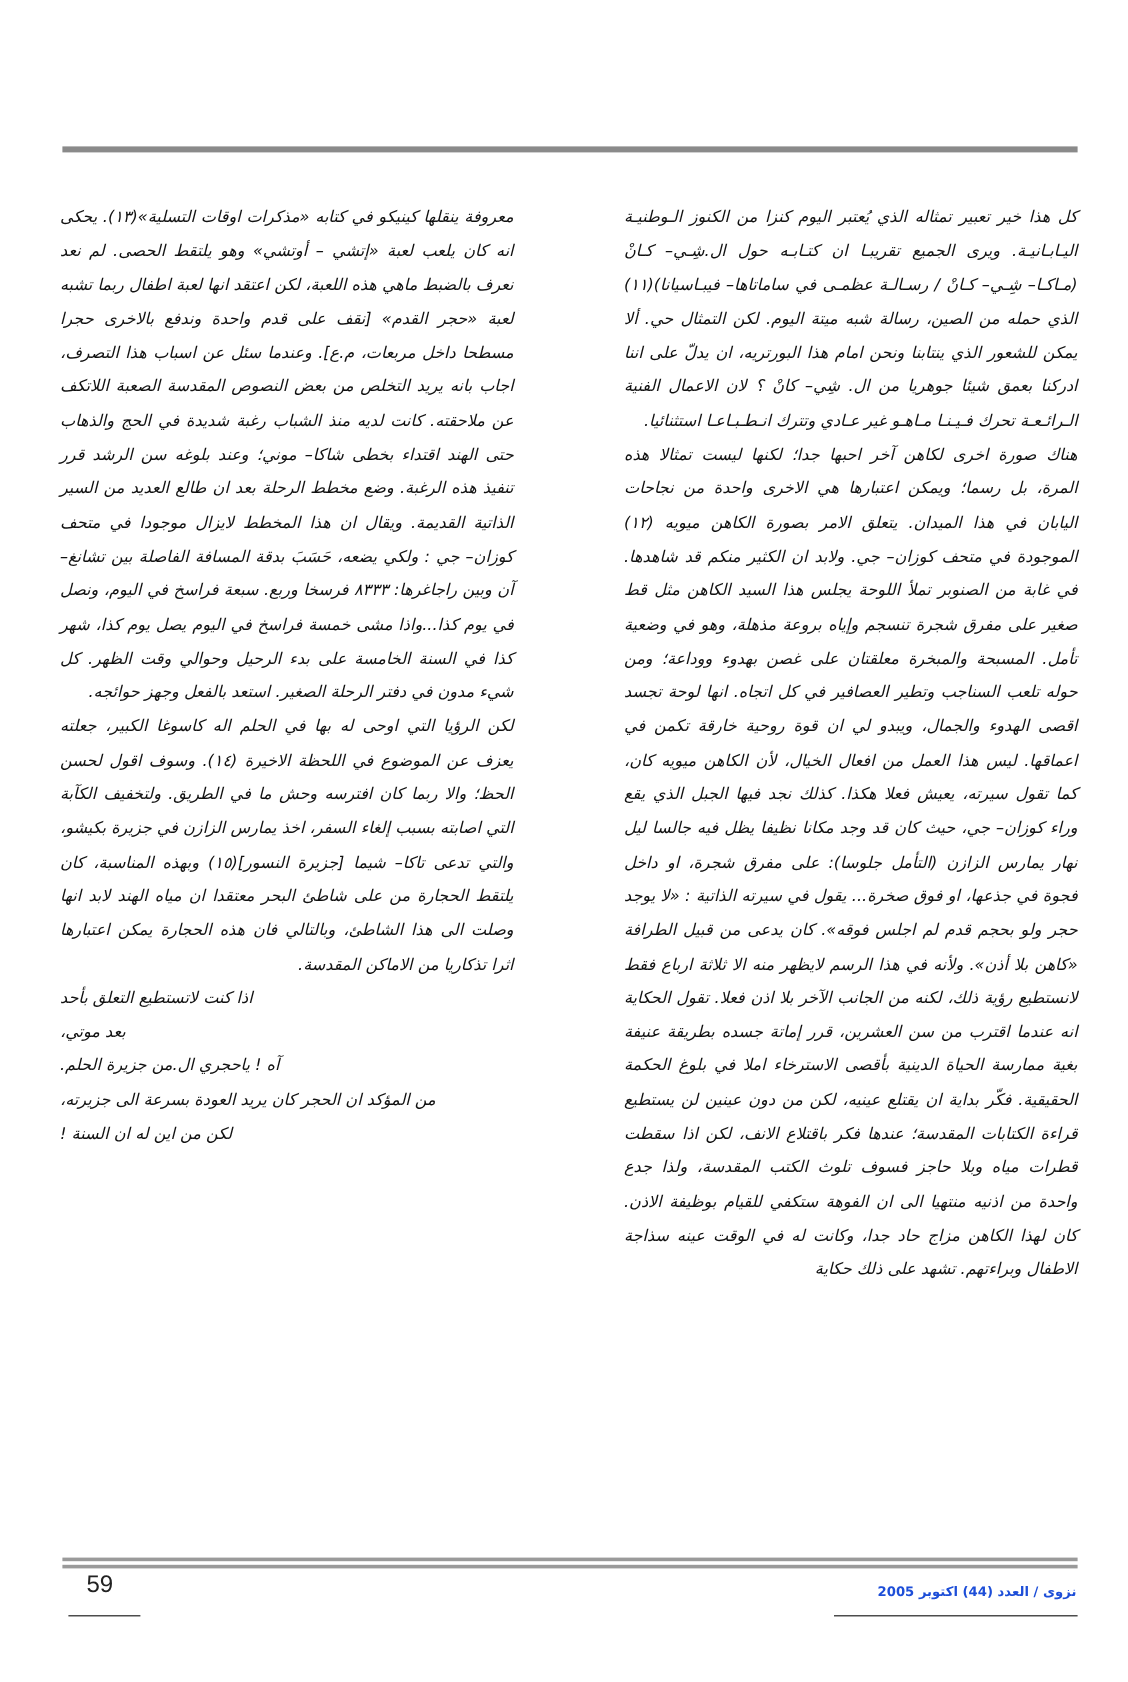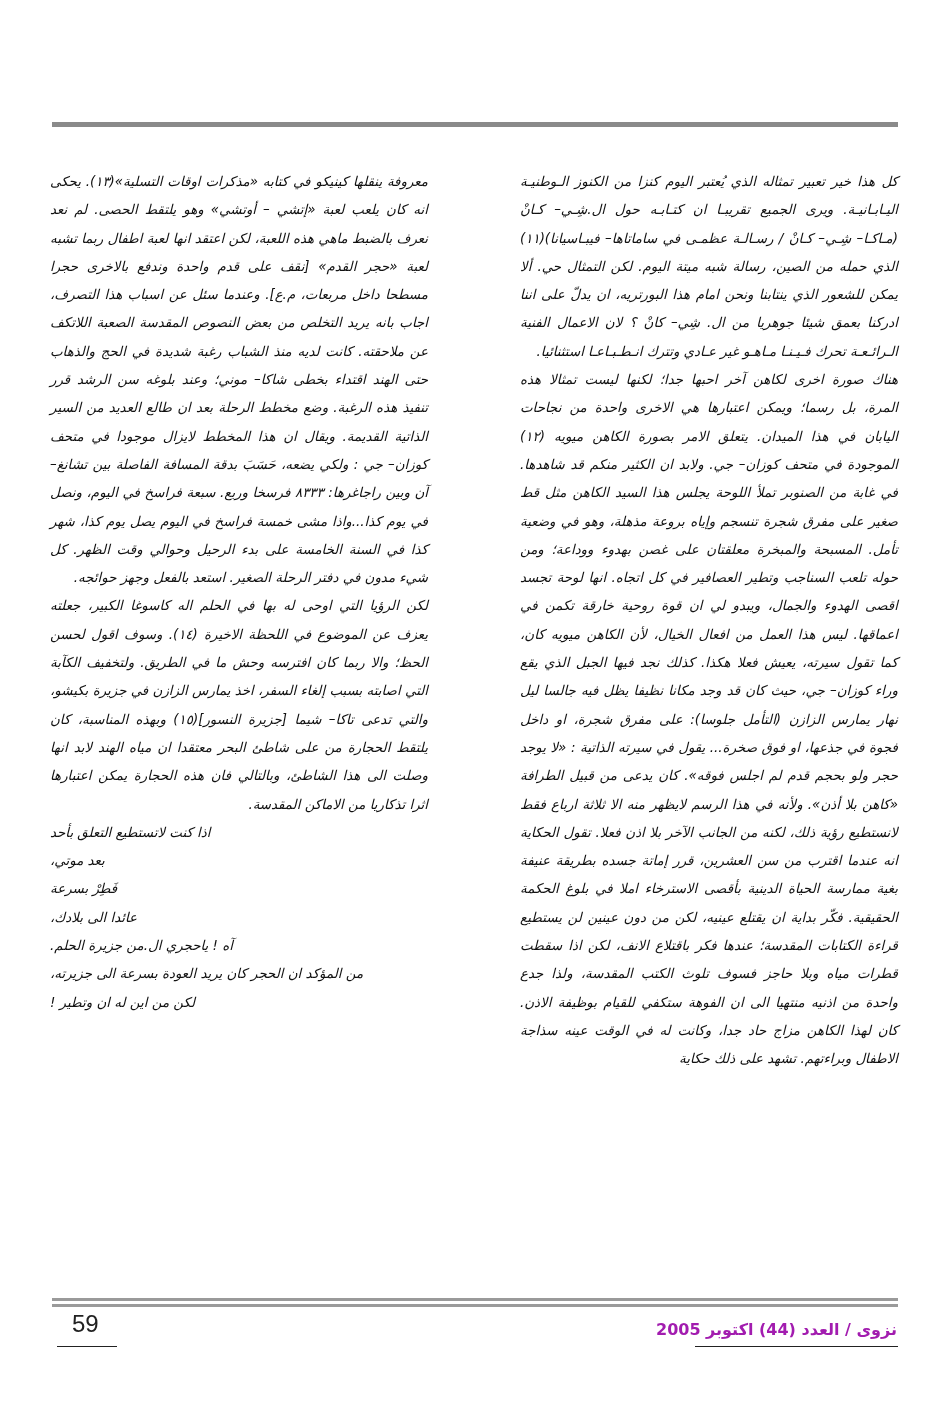--- a/index.html
+++ b/index.html
@@ -8,46 +8,44 @@
   .top-rule { position: absolute; left: 52px; width: 846px; top: 122px; height: 5px; background: #8a8a8a; }
   .column { position: absolute; top: 168px; width: 378px; direction: rtl; text-align: justify;
             font-size: 13.4px; line-height: 28.3px; font-style: italic; }
   .column p { margin: 0; text-align-last: right; }
   .col-right { left: 520px; }
   .col-left { left: 50px; }
   .verse { margin: 0; text-align: left; }
   .footer-rule-a { position: absolute; left: 52px; width: 846px; top: 1298px; height: 3px; background: #9a9a9a; }
   .footer-rule-b { position: absolute; left: 52px; width: 846px; top: 1304px; height: 3px; background: #9a9a9a; }
   .page-number { position: absolute; left: 72px; top: 1310px; font-family: "Liberation Sans", sans-serif;
-                 font-size: 24px; color: #222; }
+                 font-size: 20px; color: #222; }
   .page-number-line { position: absolute; left: 57px; width: 60px; top: 1346px; height: 1px; background: #222; }
   .issue-info { position: absolute; right: 43px; top: 1320px; direction: rtl; font-family: "DejaVu Sans", sans-serif;
-                font-weight: bold; font-size: 16px; color: #a21caf; }
+                font-weight: bold; font-size: 11px; color: #1d4ed8; }
   .issue-line { position: absolute; left: 695px; width: 203px; top: 1346px; height: 1px; background: #222; }
 </style>
 </head>
 <body>
 
 <div class="top-rule"></div>
 
 <div class="column col-right">
   <p>كل هذا خير تعبير تمثاله الذي يُعتبر اليوم كنزا من الكنوز الـوطنيـة اليـابـانيـة. ويرى الجميع تقريبـا ان كتـابـه حول ال.شِـي– كـانْ (مـاكـا– شِـي– كـانْ / رسـالـة عظمـى في ساماتاها– فيبـاسيانا)(١١) الذي حمله من الصين، رسالة شبه ميتة اليوم. لكن التمثال حي. ألا يمكن للشعور الذي ينتابنا ونحن امام هذا البورتريه، ان يدلّ على اننا ادركنا بعمق شيئا جوهريا من ال. شِي– كانْ ؟ لان الاعمال الفنية الـرائـعـة تحرك فـيـنـا مـاهـو غير عـادي وتترك انـطـبـاعـا استثنائيا.</p>
   <p>هناك صورة اخرى لكاهن آخر احبها جدا؛ لكنها ليست تمثالا هذه المرة، بل رسما؛ ويمكن اعتبارها هي الاخرى واحدة من نجاحات اليابان في هذا الميدان. يتعلق الامر بصورة الكاهن ميويه (١٢) الموجودة في متحف كوزان– جي. ولابد ان الكثير منكم قد شاهدها. في غابة من الصنوبر تملأ اللوحة يجلس هذا السيد الكاهن مثل قط صغير على مفرق شجرة تنسجم وإياه بروعة مذهلة، وهو في وضعية تأمل. المسبحة والمبخرة معلقتان على غصن بهدوء ووداعة؛ ومن حوله تلعب السناجب وتطير العصافير في كل اتجاه. انها لوحة تجسد اقصى الهدوء والجمال، ويبدو لي ان قوة روحية خارقة تكمن في اعماقها. ليس هذا العمل من افعال الخيال، لأن الكاهن ميويه كان، كما تقول سيرته، يعيش فعلا هكذا. كذلك نجد فيها الجبل الذي يقع وراء كوزان– جي، حيث كان قد وجد مكانا نظيفا يظل فيه جالسا ليل نهار يمارس الزازن (التأمل جلوسا): على مفرق شجرة، او داخل فجوة في جذعها، او فوق صخرة... يقول في سيرته الذاتية : «لا يوجد حجر ولو بحجم قدم لم اجلس فوقه». كان يدعى من قبيل الطرافة «كاهن بلا أذن». ولأنه في هذا الرسم لايظهر منه الا ثلاثة ارباع فقط لانستطيع رؤية ذلك، لكنه من الجانب الآخر بلا اذن فعلا. تقول الحكاية انه عندما اقترب من سن العشرين، قرر إماتة جسده بطريقة عنيفة بغية ممارسة الحياة الدينية بأقصى الاسترخاء املا في بلوغ الحكمة الحقيقية. فكّر بداية ان يقتلع عينيه، لكن من دون عينين لن يستطيع قراءة الكتابات المقدسة؛ عندها فكر باقتلاع الانف، لكن اذا سقطت قطرات مياه وبلا حاجز فسوف تلوث الكتب المقدسة، ولذا جدع واحدة من اذنيه منتهيا الى ان الفوهة ستكفي للقيام بوظيفة الاذن. كان لهذا الكاهن مزاج حاد جدا، وكانت له في الوقت عينه سذاجة الاطفال وبراءتهم. تشهد على ذلك حكاية</p>
 </div>
 
 <div class="column col-left">
   <p>معروفة ينقلها كينيكو في كتابه «مذكرات اوقات التسلية»(١٣). يحكى انه كان يلعب لعبة «إتشي – أوتشي» وهو يلتقط الحصى. لم نعد نعرف بالضبط ماهي هذه اللعبة، لكن اعتقد انها لعبة اطفال ربما تشبه لعبة «حجر القدم» [نقف على قدم واحدة وندفع بالاخرى حجرا مسطحا داخل مربعات، م.ع]. وعندما سئل عن اسباب هذا التصرف، اجاب بانه يريد التخلص من بعض النصوص المقدسة الصعبة اللاتكف عن ملاحقته. كانت لديه منذ الشباب رغبة شديدة في الحج والذهاب حتى الهند اقتداء بخطى شاكا– موني؛ وعند بلوغه سن الرشد قرر تنفيذ هذه الرغبة. وضع مخطط الرحلة بعد ان طالع العديد من السير الذاتية القديمة. ويقال ان هذا المخطط لايزال موجودا في متحف كوزان– جي : ولكي يضعه، حَسَبَ بدقة المسافة الفاصلة بين تشانغ– آن وبين راجاغرها: ٨٣٣٣ فرسخا وربع. سبعة فراسخ في اليوم، ونصل في يوم كذا...واذا مشى خمسة فراسخ في اليوم يصل يوم كذا، شهر كذا في السنة الخامسة على بدء الرحيل وحوالي وقت الظهر. كل شيء مدون في دفتر الرحلة الصغير. استعد بالفعل وجهز حوائجه.</p>
   <p>لكن الرؤيا التي اوحى له بها في الحلم اله كاسوغا الكبير، جعلته يعزف عن الموضوع في اللحظة الاخيرة (١٤). وسوف اقول لحسن الحظ؛ والا ربما كان افترسه وحش ما في الطريق. ولتخفيف الكآبة التي اصابته بسبب إلغاء السفر، اخذ يمارس الزازن في جزيرة بكيشو، والتي تدعى تاكا– شيما [جزيرة النسور](١٥) وبهذه المناسبة، كان يلتقط الحجارة من على شاطئ البحر معتقدا ان مياه الهند لابد انها وصلت الى هذا الشاطئ، وبالتالي فان هذه الحجارة يمكن اعتبارها اثرا تذكاريا من الاماكن المقدسة.</p>
   <div class="verse">اذا كنت لاتستطيع التعلق بأحد</div>
   <div class="verse">بعد موتي،</div>
-  <div class="verse">فَطِرْ بسرعة</div>
-  <div class="verse">عائدا الى بلادك،</div>
   <div class="verse">آه ! ياحجري ال.من جزيرة الحلم.</div>
   <div class="verse">من المؤكد ان الحجر كان يريد العودة بسرعة الى جزيرته،</div>
-  <div class="verse">لكن من اين له ان وتطير !</div>
+  <div class="verse">لكن من اين له ان السنة !</div>
 </div>
 
 <div class="footer-rule-a"></div>
 <div class="footer-rule-b"></div>
 <div class="page-number">59</div>
 <div class="page-number-line"></div>
 <div class="issue-info">نزوى / العدد (44) اكتوبر 2005</div>
 <div class="issue-line"></div>
 
 </body></html>

